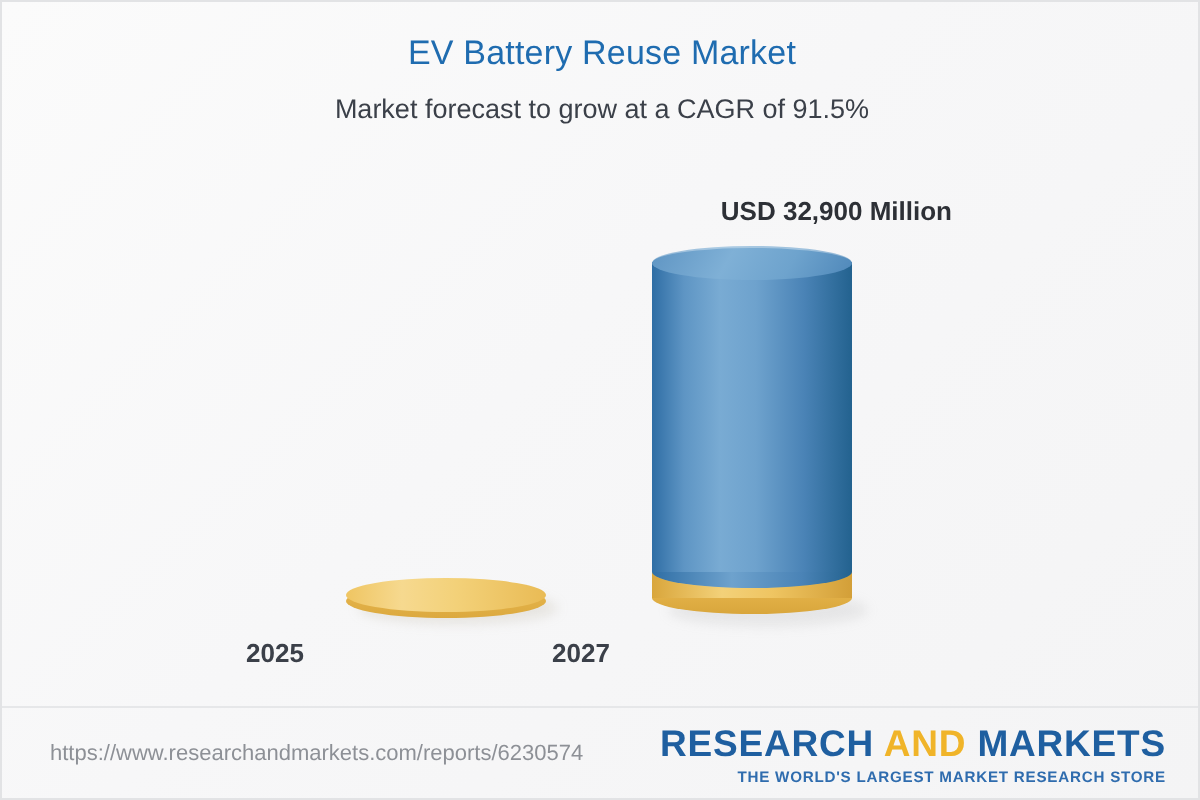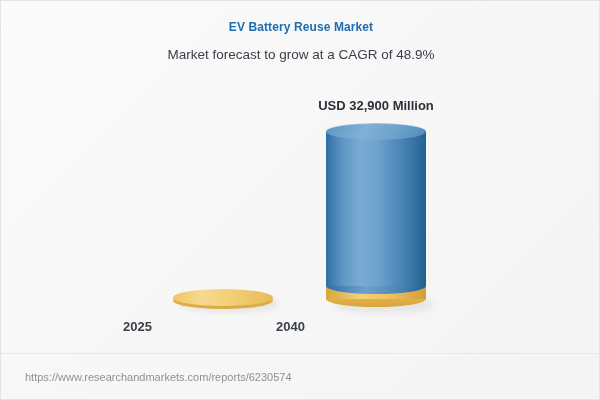--- a/index.html
+++ b/index.html
@@ -23,22 +23,22 @@
 
   
   .header {
     position: absolute;
     left: 0;
     top: 14px;
     width: 600px;
     text-align: center;
   }
   .chart-title {
-    font-size: 12px;
-    font-weight: bold;
+    font-size: 17px;
+    font-weight: normal;
     color: #1f6cb0;
     letter-spacing: 0.1px;
     line-height: 24px;
   }
   .chart-subtitle {
     margin-top: 6px;
     font-size: 13.5px;
     font-weight: normal;
     color: #3b4049;
     line-height: 19px;
@@ -56,21 +56,21 @@
   .value-label {
     position: absolute;
     font-size: 13px;
     font-weight: bold;
     color: #2d3036;
     text-align: center;
     white-space: nowrap;
     line-height: 16px;
   }
   .value-label.first  { left: 122px; top: 261px; width: 200px; }
-  .value-label.second { left: 275px; top: 97px;  width: 200px; }
+  .value-label.second { left: 275px; top: 97px;  width: 200px; text-align: right; }
 
   .cat-label {
     position: absolute;
     font-size: 13px;
     font-weight: bold;
     color: #3b4049;
     white-space: nowrap;
     line-height: 16px;
   }
   .cat-label.first  { left: 122px; top: 318px; width: 200px; }
@@ -210,21 +210,21 @@
     margin-top: 1px;
   }
 </style>
 </head>
 <body>
 
 <div id="infographic">
 
   <div class="header">
     <div class="chart-title">EV Battery Reuse Market</div>
-    <div class="chart-subtitle">Market forecast to grow at a CAGR of 48.9%</div>
+    <div class="chart-subtitle">Market forecast to grow at a CAGR of 91.5%</div>
   </div>
 
   <div class="plot">
 
     <div class="shape disc-2025">
       <div class="disc-shadow"></div>
       <div class="disc-side"></div>
       <div class="disc-top"></div>
     </div>
 
@@ -234,20 +234,24 @@
       <div class="cyl-base-band"></div>
       <div class="cyl-base-top"></div>
       <div class="cyl-bottom-cap"></div>
       <div class="cyl-body"></div>
       <div class="cyl-top"></div>
     </div>
 
     <div class="value-label second">USD 32,900 Million</div>
 
     <div class="cat-label first">2025</div>
-    <div class="cat-label second">2040</div>
+    <div class="cat-label second">2027</div>
   </div>
 
   <div class="footer">
     <div class="footer-url">https://www.researchandmarkets.com/reports/6230574</div>
+    <div class="logo">
+      <div class="logo-main"><span class="logo-research">RESEARCH</span><span class="logo-and"> AND </span><span class="logo-markets">MARKETS</span></div>
+      <div class="logo-tagline">THE WORLD'S LARGEST MARKET RESEARCH STORE</div>
+    </div>
   </div>
 
 </div>
 
 </body></html>

